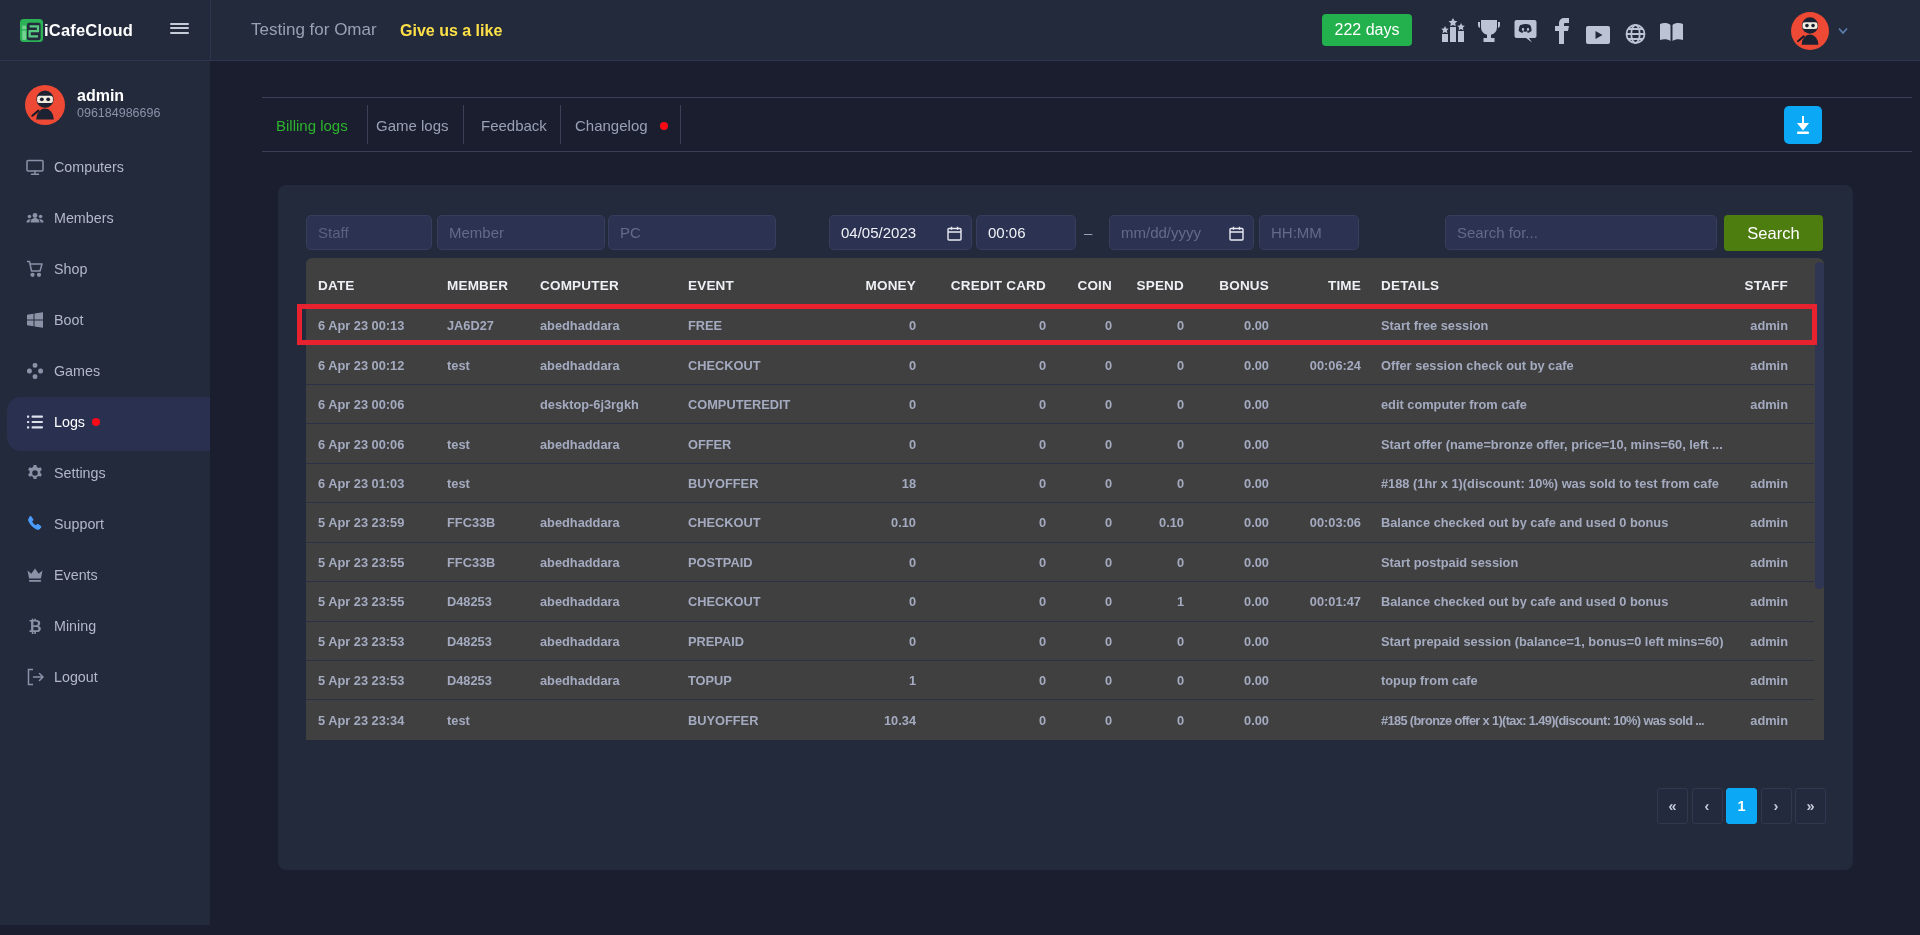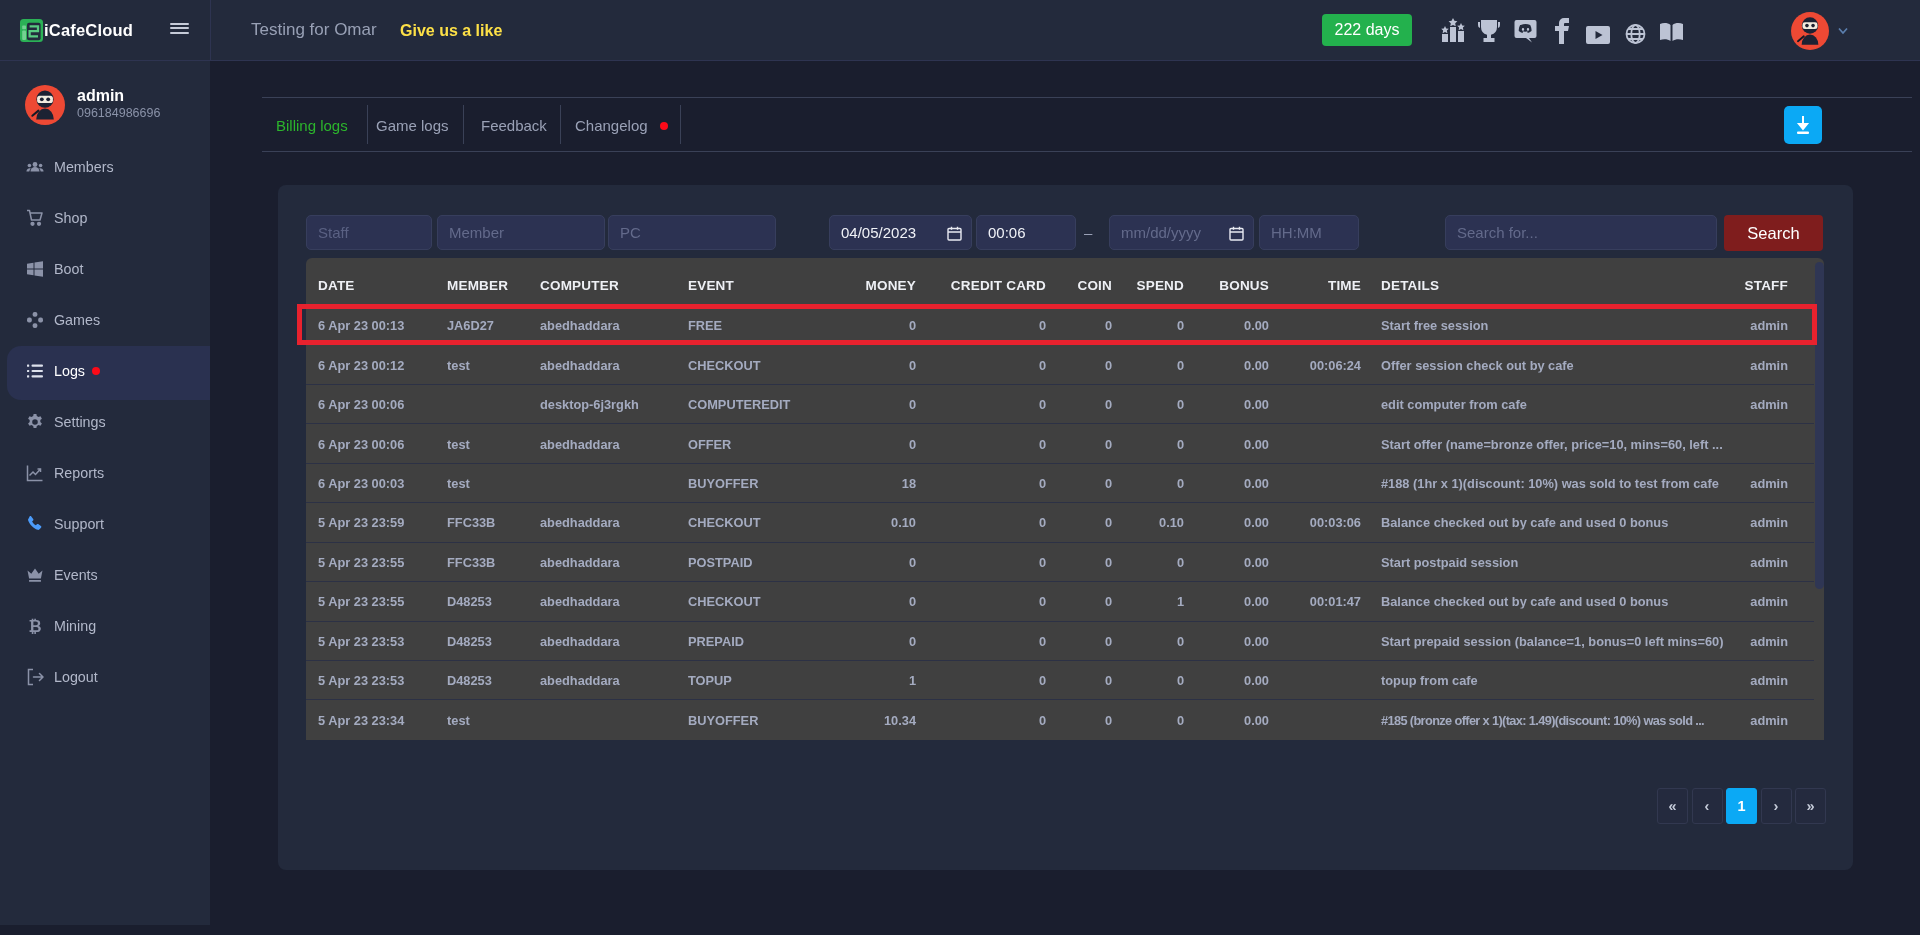--- a/index.html
+++ b/index.html
@@ -28,21 +28,21 @@
 .mi.active .lb { color:#fff; }
 .reddot { display:inline-block; width:8px; height:8px; background:#fb0a18; border-radius:50%; margin-left:7px; vertical-align:1px; }
 #main { position:absolute; left:210px; top:61px; width:1710px; height:874px; background:#1a1e2e; }
 #tabline { position:absolute; left:52px; top:36px; width:1650px; height:55px; border-top:1px solid #3a4157; border-bottom:1px solid #3a4157; }
 .tab { position:absolute; top:56px; font-size:15px; color:#9aa1b6; }
 .tsep { position:absolute; top:44px; width:1px; height:39px; background:#3a4157; }
 #dlbtn { position:absolute; left:1574px; top:45px; width:38px; height:38px; background:#0ba9f5; border-radius:5px; }
 #card { position:absolute; left:68px; top:124px; width:1575px; height:685px; background:#232a3c; border-radius:8px; }
 .inp { position:absolute; top:30px; height:35px; background:#2c3252; border:1px solid #373e5d; border-radius:5px; font-size:15px; line-height:33px; padding-left:11px; color:#636a8b; }
 .inp.lite { color:#f0f2f7; }
-#searchbtn { position:absolute; left:1446px; top:30px; width:99px; height:36px; background:#7f1d1d; border-radius:4px; color:#fff; font-size:16.5px; text-align:center; line-height:36px; }
+#searchbtn { position:absolute; left:1446px; top:30px; width:99px; height:36px; background:#4d7c0f; border-radius:4px; color:#fff; font-size:16.5px; text-align:center; line-height:36px; }
 #dash1 { position:absolute; left:806px; top:39px; color:#9aa1b6; font-size:15px; }
 #twrap { position:absolute; left:28px; top:73px; width:1518px; height:482px; background:#404040; border-radius:6px 6px 0 0; }
 #thead { position:absolute; left:0px; top:7px; width:1508px; height:40px; }
 .th { position:absolute; top:13px; font-size:13.5px; font-weight:bold; color:#eef0f5; letter-spacing:0.2px; }
 #rows { position:absolute; left:0; top:47px; width:1508px; }
 .row { position:relative; height:39.45px; border-top:1px solid #2c3145; }
 .cell { position:absolute; top:50%; transform:translateY(-50%); font-size:12.8px; font-weight:bold; color:#a4abc0; white-space:nowrap; }
 .redbox { position:absolute; left:18.5px; top:119px; width:1520px; height:41px; border:5px solid #e8222e; z-index:3; }
 #thumb { position:absolute; left:1537px; top:77px; width:9px; height:327px; background:#2f3654; border-radius:5px; }
 #pager { position:absolute; left:1379px; top:603px; height:34px; }
@@ -131,20 +131,29 @@
         <circle cx="20" cy="14.2" r="8.6" fill="#1d2233"></circle>
         <rect x="12.1" y="10.7" width="15.8" height="7.3" rx="2.6" fill="#f2ecdf"></rect>
         <circle cx="16.8" cy="14.3" r="1.9" fill="#1d2233"></circle>
         <circle cx="23.2" cy="14.3" r="1.9" fill="#1d2233"></circle>
       </svg></div>
   <div id="sbname">admin</div>
   <div id="sbnum">096184986696</div>
   <div id="menu">
       <div class="mi">
         <span class="ic"><svg viewBox="0 0 18 18" width="18" height="18">
+            <g fill="none" stroke="#8b92a8" stroke-width="1.5">
+              <rect x="1" y="2.5" width="16" height="10.5" rx="1"></rect>
+              <path d="M9 13 v2.5 M5.5 16.2 h7" stroke-linecap="round"></path>
+            </g>
+          </svg></span>
+        <span class="lb">Computers</span>
+      </div>
+      <div class="mi">
+        <span class="ic"><svg viewBox="0 0 18 18" width="18" height="18">
             <g fill="#8b92a8">
               <circle cx="9" cy="6.5" r="2.4"></circle>
               <path d="M4.5 13.5 a4.5 4.5 0 0 1 9 0 z"></path>
               <circle cx="3.4" cy="7.5" r="1.8"></circle>
               <path d="M0.4 13.5 a3.2 3.2 0 0 1 4.5 -2.9 a5.6 5.6 0 0 0 -1.6 2.9 z"></path>
               <circle cx="14.6" cy="7.5" r="1.8"></circle>
               <path d="M17.6 13.5 a3.2 3.2 0 0 0 -4.5 -2.9 a5.6 5.6 0 0 1 1.6 2.9 z"></path>
             </g>
           </svg></span>
         <span class="lb">Members</span>
@@ -192,30 +201,20 @@
               <rect x="5.5" y="13.2" width="11.5" height="2.2" rx="1"></rect>
             </g>
           </svg></span>
         <span class="lb">Logs<span class="reddot"></span></span>
       </div>
       <div class="mi">
         <span class="ic"><svg viewBox="0 0 18 18" width="18" height="18">
             <path fill="#8b92a8" d="M9 6.2 a2.8 2.8 0 1 0 0 5.6 a2.8 2.8 0 0 0 0 -5.6 z M7.6 1 h2.8 l0.4 2 a6 6 0 0 1 1.7 1 l2 -0.7 l1.4 2.4 l-1.6 1.4 a6 6 0 0 1 0 1.9 l1.6 1.4 l-1.4 2.4 l-2 -0.7 a6 6 0 0 1 -1.7 1 l-0.4 2 H7.6 l-0.4 -2 a6 6 0 0 1 -1.7 -1 l-2 0.7 l-1.4 -2.4 l1.6 -1.4 a6 6 0 0 1 0 -1.9 L2.1 5.7 l1.4 -2.4 l2 0.7 a6 6 0 0 1 1.7 -1 z" fill-rule="evenodd"></path>
           </svg></span>
         <span class="lb">Settings</span>
-      </div>
-      <div class="mi">
-        <span class="ic"><svg viewBox="0 0 18 18" width="18" height="18">
-            <g fill="none" stroke="#8b92a8" stroke-width="1.5">
-              <path d="M1.5 1.5 v15 h15"></path>
-              <path d="M3.5 11.5 l3.5 -3.5 l2.5 2.5 l5 -5.5"></path>
-              <path d="M11.5 5 h3 v3"></path>
-            </g>
-          </svg></span>
-        <span class="lb">Reports</span>
       </div>
       <div class="mi">
         <span class="ic"><svg viewBox="0 0 18 18" width="18" height="18">
             <path fill="#4b9bfa" d="M3.6 1.4 c0.5 -0.5 1.3 -0.4 1.7 0.1 l1.9 2.4 c0.4 0.5 0.3 1.2 -0.1 1.6 l-1 1 c0.6 1.3 2.5 3.2 3.8 3.8 l1 -1 c0.4 -0.4 1.1 -0.5 1.6 -0.1 l2.4 1.9 c0.5 0.4 0.6 1.2 0.1 1.7 l-1.5 1.5 c-0.5 0.5 -1.2 0.7 -1.9 0.5 c-4.2 -1.3 -8.2 -5.3 -9.5 -9.5 c-0.2 -0.7 0 -1.4 0.5 -1.9 z"></path>
           </svg></span>
         <span class="lb">Support</span>
       </div>
       <div class="mi">
         <span class="ic"><svg viewBox="0 0 18 18" width="18" height="18">
             <g fill="#8b92a8">
@@ -342,21 +341,21 @@
             <div class="cell" style="left:234px">abedhaddara</div>
             <div class="cell" style="left:382px">OFFER</div>
             <div class="cell" style="right:898px">0</div>
             <div class="cell" style="right:768px">0</div>
             <div class="cell" style="right:702px">0</div>
             <div class="cell" style="right:630px">0</div>
             <div class="cell" style="right:545px">0.00</div>
             <div class="cell det" style="left:1075px">Start offer (name=bronze offer, price=10, mins=60, left ...</div>
           </div>
           <div class="row">
-            <div class="cell" style="left:12px">6 Apr 23 00:03</div>
+            <div class="cell" style="left:12px">6 Apr 23 01:03</div>
             <div class="cell" style="left:141px">test</div>
             <div class="cell" style="left:382px">BUYOFFER</div>
             <div class="cell" style="right:898px">18</div>
             <div class="cell" style="right:768px">0</div>
             <div class="cell" style="right:702px">0</div>
             <div class="cell" style="right:630px">0</div>
             <div class="cell" style="right:545px">0.00</div>
             <div class="cell det" style="left:1075px">#188 (1hr x 1)(discount: 10%) was sold to test from cafe</div>
             <div class="cell" style="right:26px">admin</div>
           </div>

